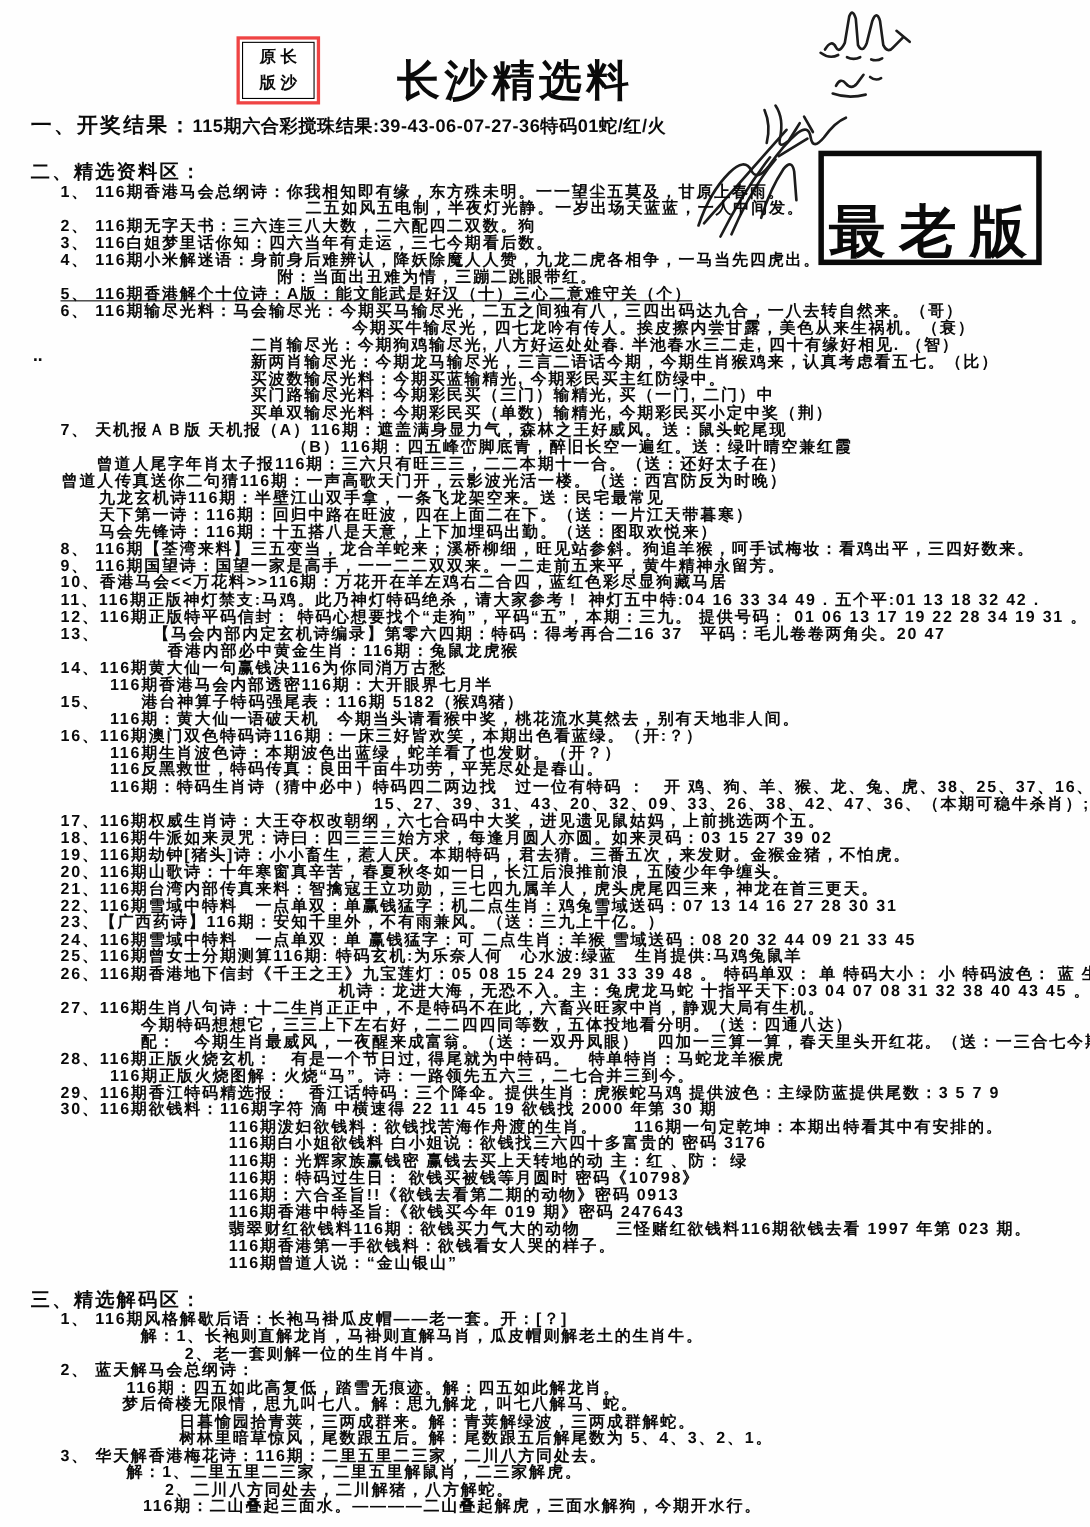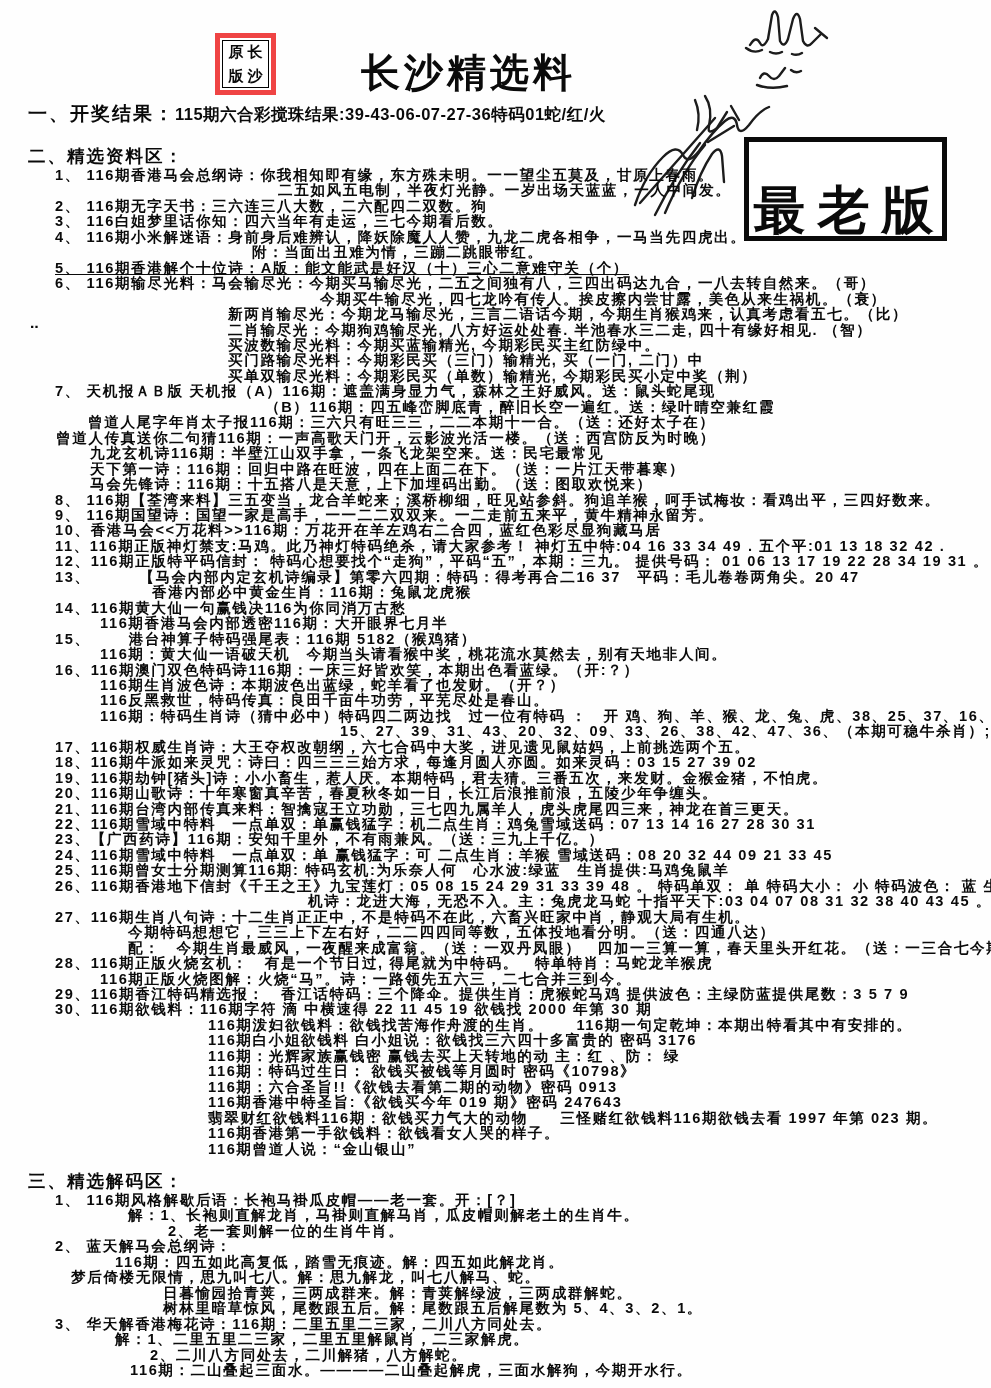--- a/index.html
+++ b/index.html
@@ -3,22 +3,22 @@
 <meta charset="utf-8">
 <style>
   html,body{margin:0;padding:0;}
   body{
     width:991px;height:1388px;position:relative;overflow:hidden;
     background:#fefefe;color:#0a0a0a;
     font-family:"Liberation Sans","DejaVu Sans",sans-serif;
     font-weight:bold;
   }
   .stamp-box{
-    position:absolute;left:215px;top:33px;width:61px;height:62px;
-    border:5px solid #ef4444;padding:2px;box-sizing:border-box;background:#fff;
+    position:absolute;left:215px;top:33px;width:76px;height:62px;
+    border:3px solid #ef4444;padding:2px;box-sizing:border-box;background:#fff;
   }
   .stamp-inner{
     width:100%;height:100%;border:1px solid #000;box-sizing:border-box;
     display:flex;flex-direction:column;align-items:center;justify-content:center;
     font-size:15px;line-height:24px;letter-spacing:4px;text-indent:4px;
   }
   .doc-title{
     position:absolute;left:361px;top:46px;
     font-size:39px;letter-spacing:4px;
   }
@@ -84,22 +84,22 @@
   <div>
       <div class="doc-line" style="padding-left: 55px;">1、 116期香港马会总纲诗：你我相知即有缘，东方殊未明。一一望尘五莫及，甘原上春雨。</div>
       <div class="doc-line" style="padding-left: 278px;">二五如风五电制，半夜灯光静。一岁出场天蓝蓝，一人中间发。</div>
       <div class="doc-line" style="padding-left: 55px;">2、 116期无字天书：三六连三八大数，二六配四二双数。狗</div>
       <div class="doc-line" style="padding-left: 55px;">3、 116白姐梦里话你知：四六当年有走运，三七今期看后数。</div>
       <div class="doc-line" style="padding-left: 55px;">4、 116期小米解迷语：身前身后难辨认，降妖除魔人人赞，九龙二虎各相争，一马当先四虎出。</div>
       <div class="doc-line" style="padding-left: 252px;">附：当面出丑难为情，三蹦二跳眼带红。</div>
       <div class="doc-line" style="padding-left: 55px; text-decoration: underline;">5、 116期香港解个十位诗：A版：能文能武是好汉（十）三心二意难守关（个）</div>
       <div class="doc-line" style="padding-left: 55px;">6、 116期输尽光料：马会输尽光：今期买马输尽光，二五之间独有八，三四出码达九合，一八去转自然来。（哥）</div>
       <div class="doc-line" style="padding-left: 320px;">今期买牛输尽光，四七龙吟有传人。挨皮擦内尝甘露，美色从来生祸机。（衰）</div>
+      <div class="doc-line" style="padding-left: 228px;">二肖输尽光：今期狗鸡输尽光, 八方好运处处春. 半池春水三二走, 四十有缘好相见. （智）</div>
       <div class="doc-line" style="padding-left: 228px;">新两肖输尽光：今期龙马输尽光，三言二语话今期，今期生肖猴鸡来，认真考虑看五七。（比）</div>
-      <div class="doc-line" style="padding-left: 228px;">二肖输尽光：今期狗鸡输尽光, 八方好运处处春. 半池春水三二走, 四十有缘好相见. （智）</div>
       <div class="doc-line" style="padding-left: 228px;">买波数输尽光料：今期买蓝输精光, 今期彩民买主红防绿中。</div>
       <div class="doc-line" style="padding-left: 228px;">买门路输尽光料：今期彩民买（三门）输精光, 买（一门, 二门）中</div>
       <div class="doc-line" style="padding-left: 228px;">买单双输尽光料：今期彩民买（单数）输精光, 今期彩民买小定中奖（荆）</div>
       <div class="doc-line" style="padding-left: 55px;">7、 天机报ＡＢ版 天机报（A）116期：遮盖满身显力气，森林之王好威风。送：鼠头蛇尾现</div>
       <div class="doc-line" style="padding-left: 265px;">（B）116期：四五峰峦脚底青，醉旧长空一遍红。送：绿叶晴空兼红霞</div>
       <div class="doc-line" style="padding-left: 88px;">曾道人尾字年肖太子报116期：三六只有旺三三，二二本期十一合。（送：还好太子在）</div>
       <div class="doc-line" style="padding-left: 56px;">曾道人传真送你二句猜116期：一声高歌天门开，云影波光活一楼。（送：西宫防反为时晚）</div>
       <div class="doc-line" style="padding-left: 90px;">九龙玄机诗116期：半壁江山双手拿，一条飞龙架空来。送：民宅最常见</div>
       <div class="doc-line" style="padding-left: 90px;">天下第一诗：116期：回归中路在旺波，四在上面二在下。（送：一片江天带暮寒）</div>
       <div class="doc-line" style="padding-left: 90px;">马会先锋诗：116期：十五搭八是天意，上下加埋码出勤。（送：图取欢悦来）</div>
@@ -147,21 +147,21 @@
       <div class="doc-line" style="padding-left: 208px;">116期香港第一手欲钱料：欲钱看女人哭的样子。</div>
       <div class="doc-line" style="padding-left: 208px;">116期曾道人说：“金山银山”</div>
     </div>
   <div class="sec-heading third">三、精选解码区：</div>
   <div>
       <div class="doc-line" style="padding-left: 55px;">1、 116期风格解歇后语：长袍马褂瓜皮帽——老一套。开：[？]</div>
       <div class="doc-line" style="padding-left: 128px;">解：1、长袍则直解龙肖，马褂则直解马肖，瓜皮帽则解老土的生肖牛。</div>
       <div class="doc-line" style="padding-left: 168px;">2、老一套则解一位的生肖牛肖。</div>
       <div class="doc-line" style="padding-left: 55px;">2、 蓝天解马会总纲诗：</div>
       <div class="doc-line" style="padding-left: 115px;">116期：四五如此高复低，踏雪无痕迹。解：四五如此解龙肖。</div>
-      <div class="doc-line" style="padding-left: 71px;">梦后倚楼无限情，思九叫七八。解：思九解龙，叫七八解马、蛇。</div>
+      <div class="doc-line" style="padding-left: 111px;">梦后倚楼无限情，思九叫七八。解：思九解龙，叫七八解马、蛇。</div>
       <div class="doc-line" style="padding-left: 163px;">日暮愉园拾青荚，三两成群来。解：青荚解绿波，三两成群解蛇。</div>
       <div class="doc-line" style="padding-left: 163px;">树林里暗草惊风，尾数跟五后。解：尾数跟五后解尾数为 5、4、3、2、1。</div>
       <div class="doc-line" style="padding-left: 55px;">3、 华天解香港梅花诗：116期：二里五里二三家，二川八方同处去。</div>
       <div class="doc-line" style="padding-left: 115px;">解：1、二里五里二三家，二里五里解鼠肖，二三家解虎。</div>
       <div class="doc-line" style="padding-left: 150px;">2、二川八方同处去，二川解猪，八方解蛇。</div>
       <div class="doc-line" style="padding-left: 130px;">116期：二山叠起三面水。————二山叠起解虎，三面水解狗，今期开水行。</div>
     </div>
 </div>
 
 </body></html>

